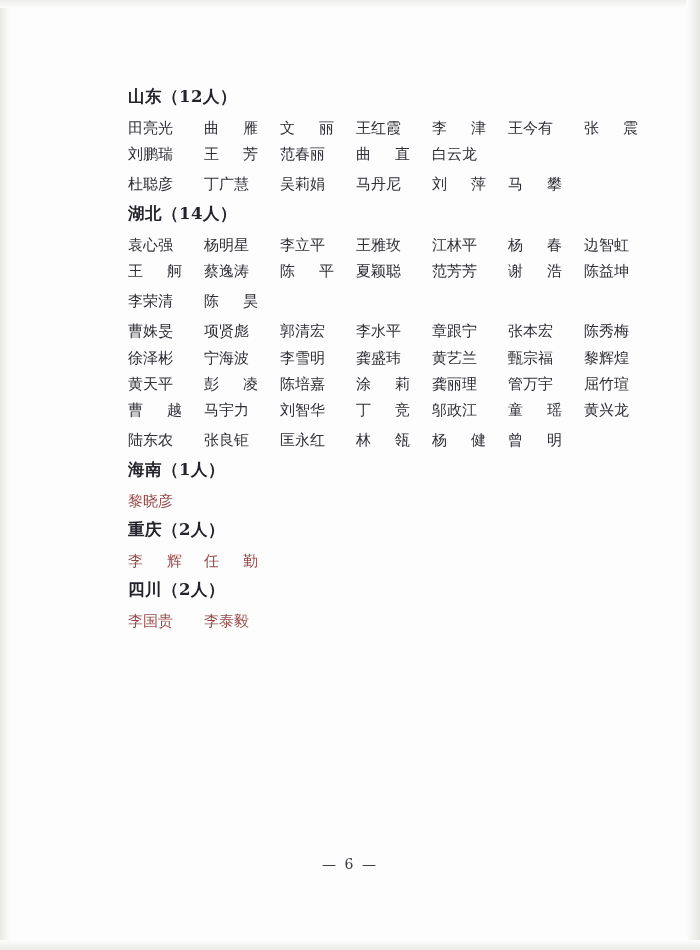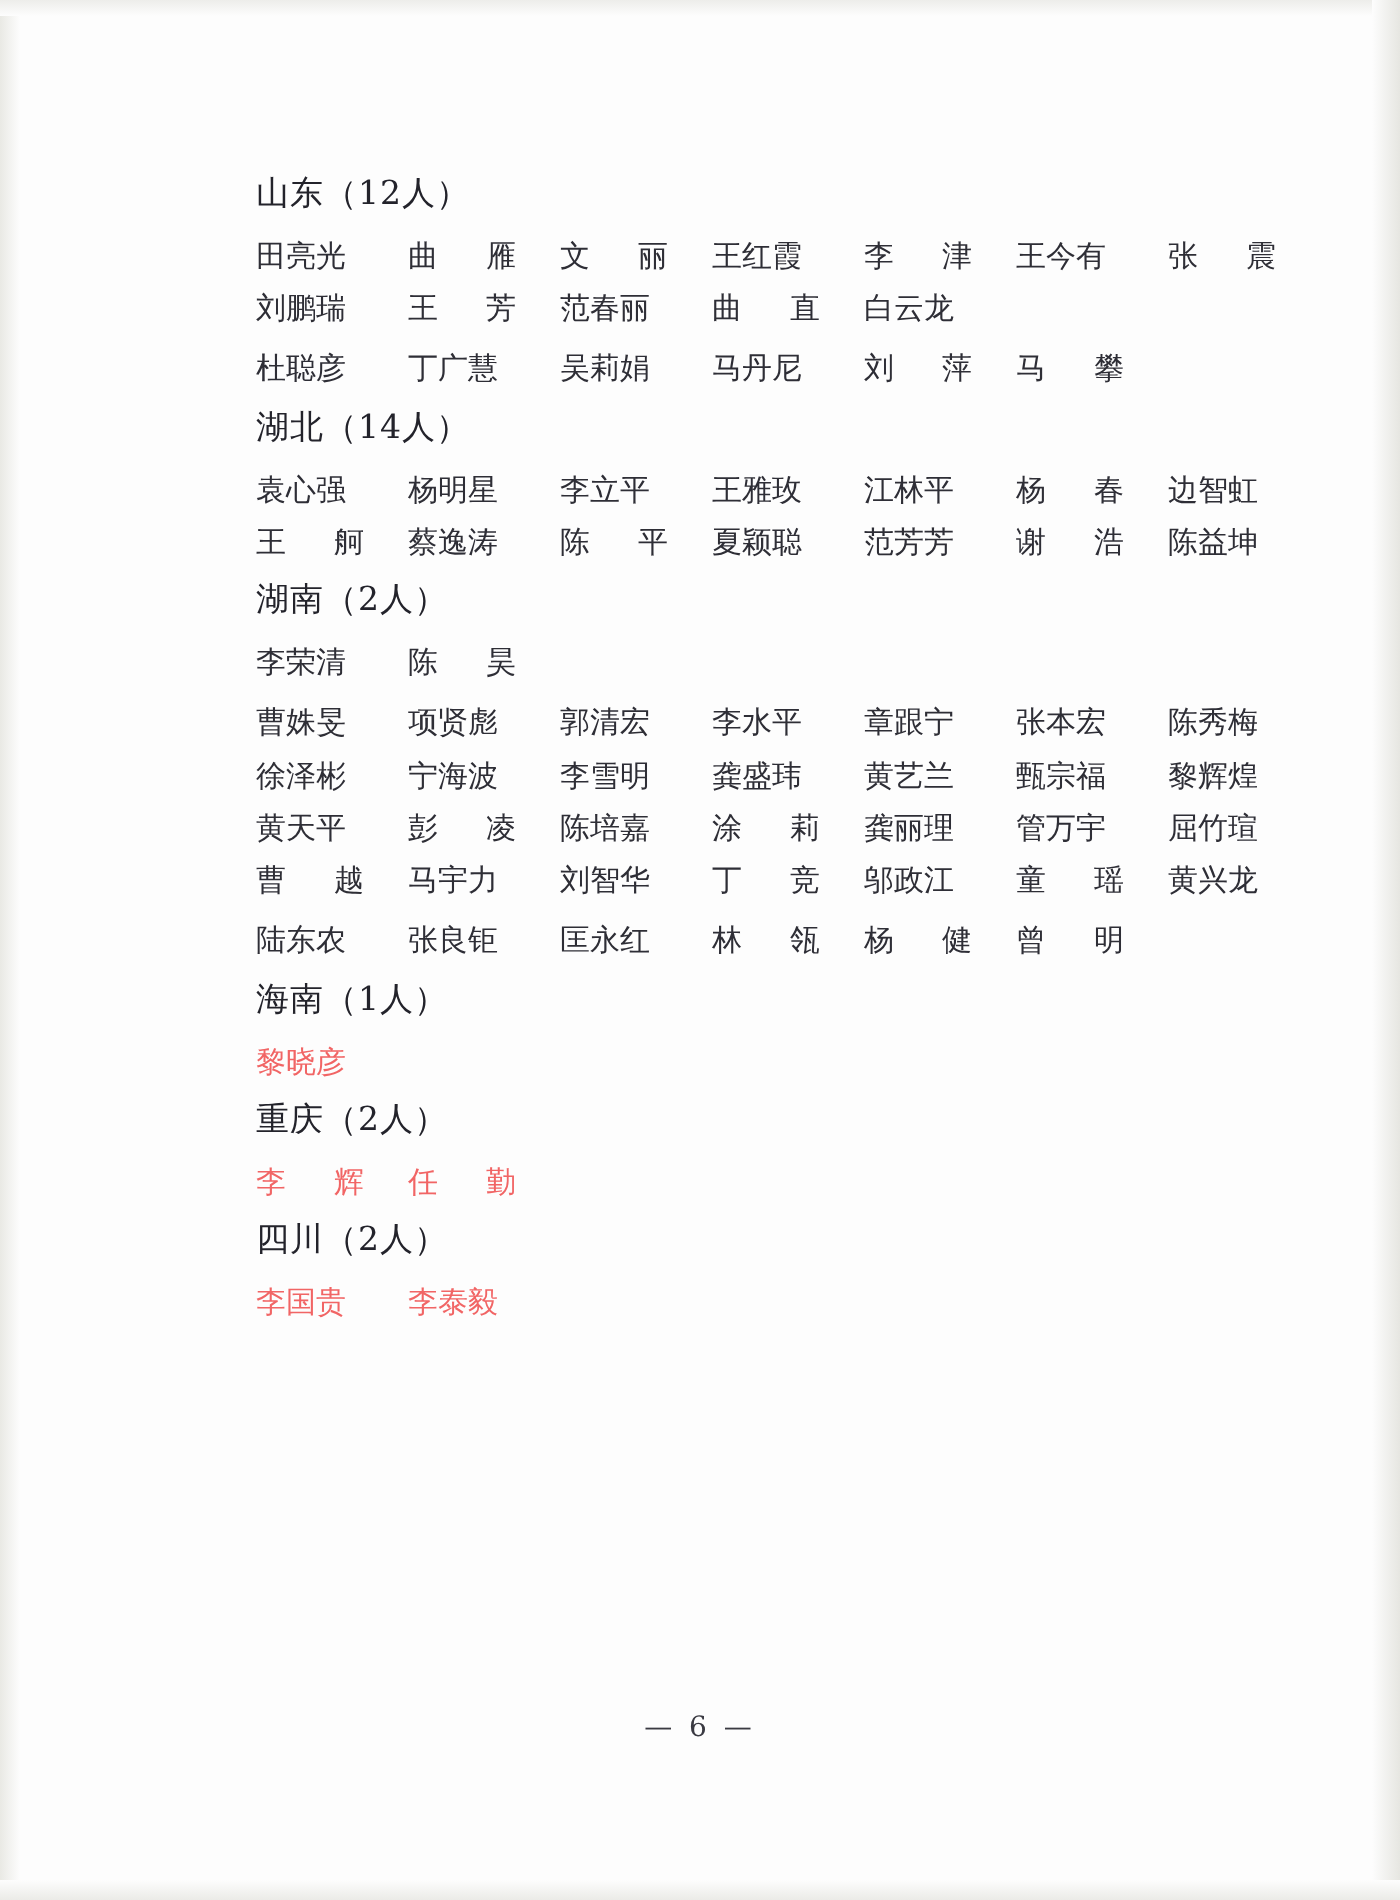--- a/index.html
+++ b/index.html
@@ -50,21 +50,21 @@
     position: absolute;
     left: 128px;
     top: 88px;
     width: 470px;
   }
   .group {
     margin-bottom: 0px;
   }
   .group-heading {
     font-family: "DejaVu Serif", "Liberation Serif", serif;
-    font-weight: normal;
+    font-weight: bold;
     font-size: 16.5px;
     color: #23232b;
     letter-spacing: 0.5px;
     line-height: 1.15;
     margin: 0 0 7px 0;
     white-space: nowrap;
   }
   .names-block {
     margin: 13px 0 11px 0;
   }
@@ -86,21 +86,21 @@
     box-sizing: border-box;
     padding-right: 10px;
     white-space: nowrap;
   }
   .name-cell > span {
     display: inline-block;
   }
   
   .name-cell.c2 { letter-spacing: 0; }
   .faded {
-    color: #ef4444;
+    color: #7f1d1d;
     opacity: 0.82;
   }
   .page-number {
     position: absolute;
     left: 0;
     right: 0;
     top: 856px;
     text-align: center;
     font-family: "DejaVu Serif", "Liberation Serif", serif;
     font-size: 14px;
@@ -204,21 +204,20 @@
             <div class="name-cell">范芳芳</div>
             <div class="name-cell c2" style="padding-right: 22px;">
               <span>谢</span>
               <span>浩</span>
             </div>
             <div class="name-cell">陈益坤</div>
           </div>
         </div>
       </div>
       <div class="group">
-        <div class="group-heading">湖南（2人）</div>
         <div class="names-block">
           <div class="names-row">
             <div class="name-cell">李荣清</div>
             <div class="name-cell c2" style="padding-right: 22px;">
               <span>陈</span>
               <span>昊</span>
             </div>
           </div>
         </div>
       </div>

